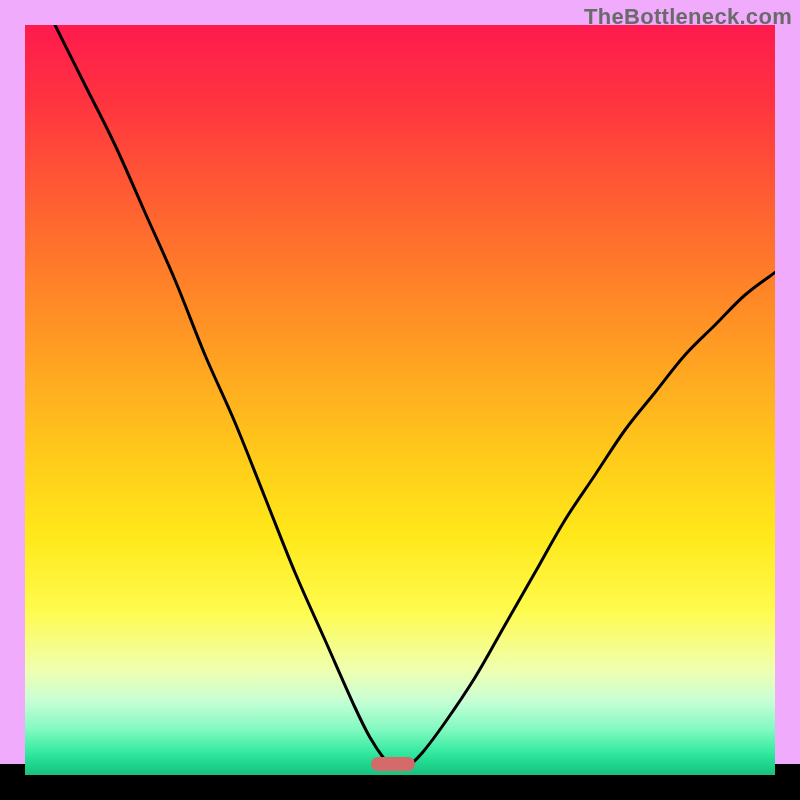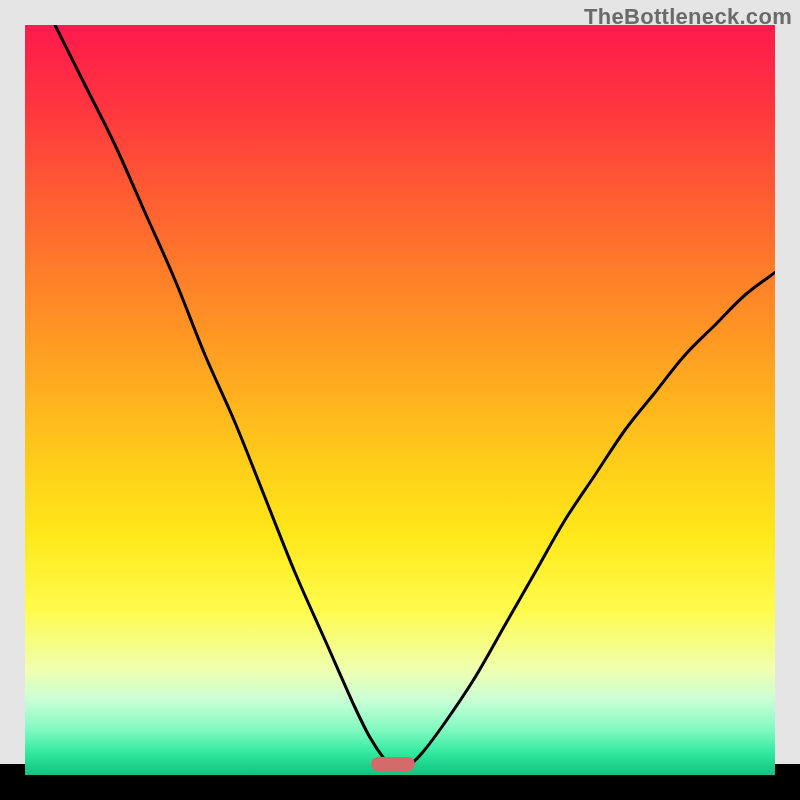--- a/index.html
+++ b/index.html
@@ -8,21 +8,21 @@
     width: 800px;
     height: 800px;
     background: #000;
     overflow: hidden;
     font-family: Arial, Helvetica, sans-serif;
   }
   .frame {
     position: relative;
     width: 800px;
     height: 764px;
-    background: #e5e5e5;
+    background: #f0abfc;
   }
   .plot {
     position: absolute;
     left: 25px;
     top: 25px;
     width: 750px;
     height: 750px;
     background: linear-gradient(
       to bottom,
       #ff1a4d 0%,

